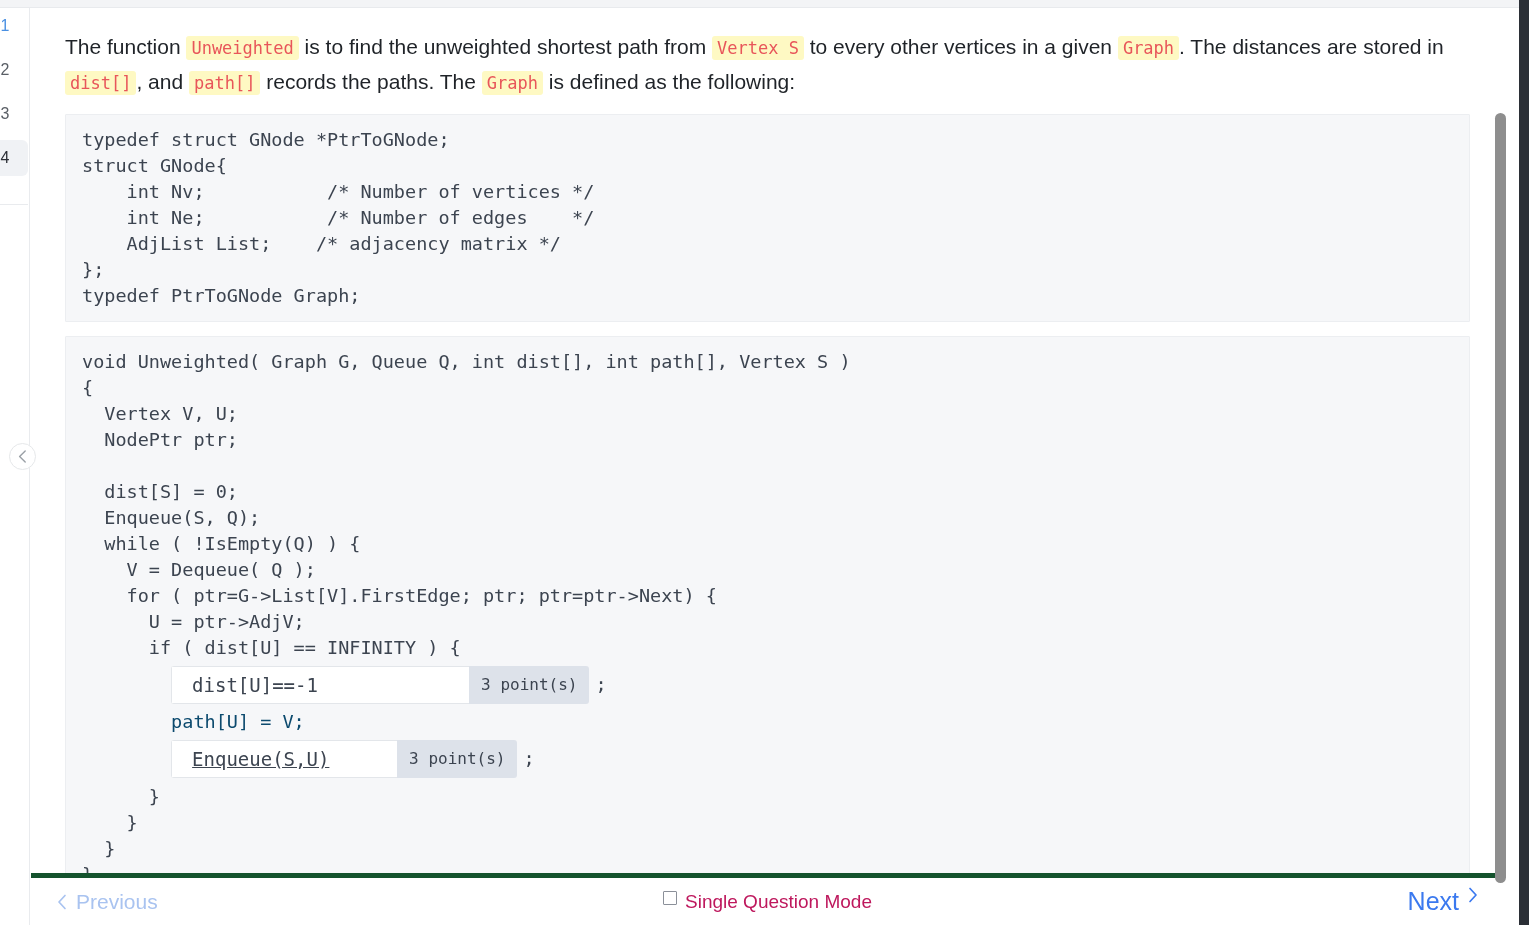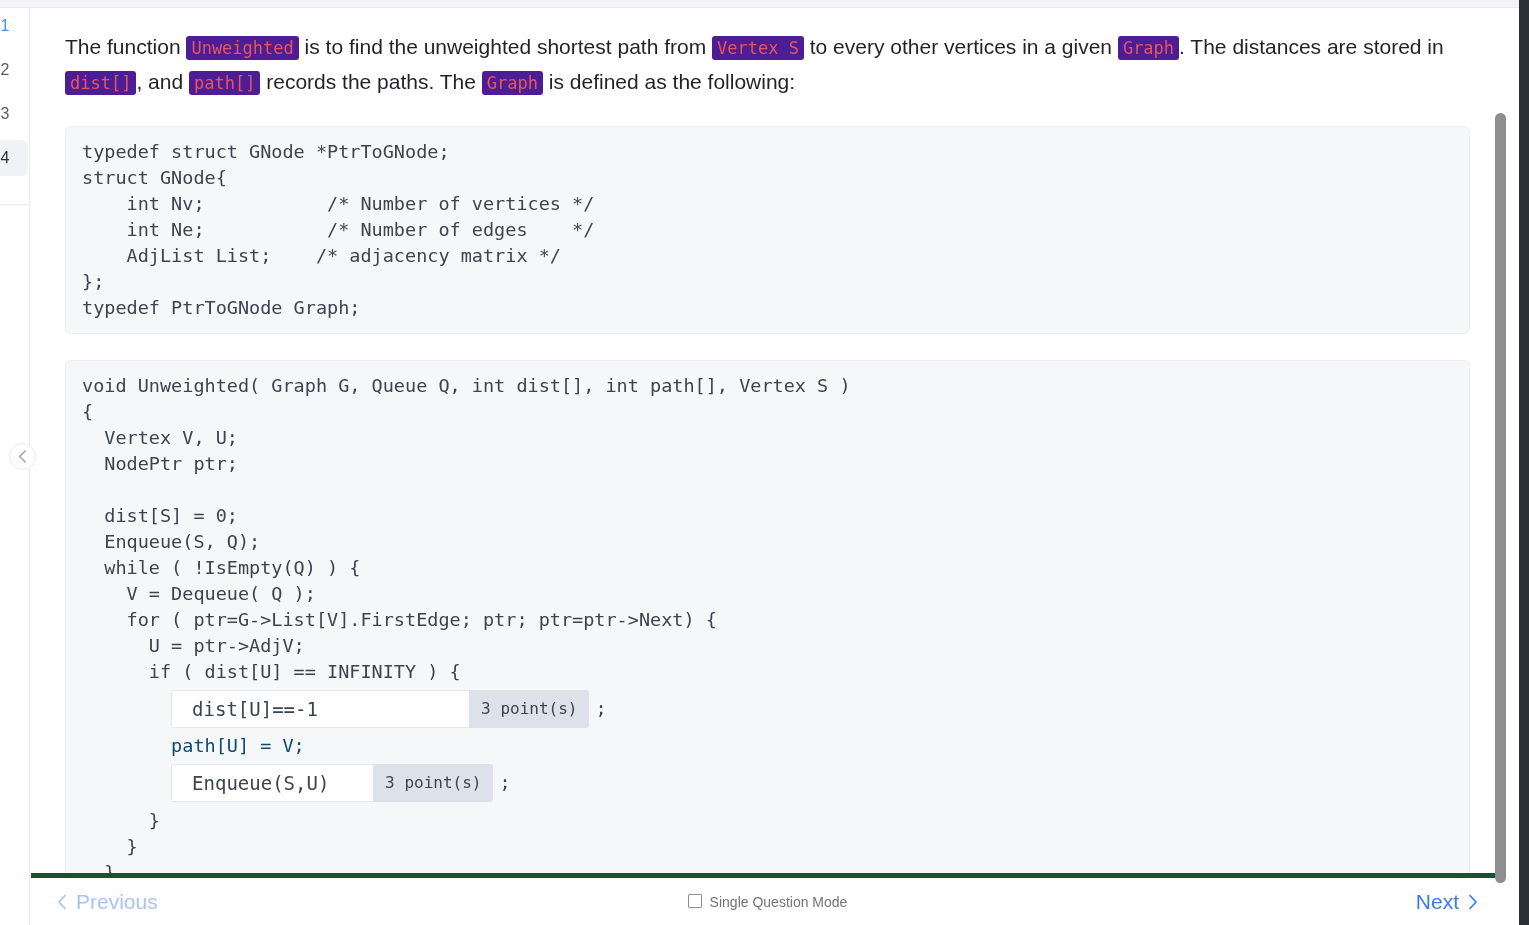--- a/index.html
+++ b/index.html
@@ -106,31 +106,31 @@
     font-size: 21px;
     line-height: 33px;
     color: #1f2328;
     font-weight: 400;
   }
 
   code.inline {
     font-family: "DejaVu Sans Mono", "Liberation Mono", monospace;
     font-size: 17px;
     color: #e8565a;
-    background: #4c1d95;
+    background: #fef9c3;
     border-radius: 3px;
     padding: 2px 5px;
     white-space: nowrap;
   }
 
   .codeblock {
-    margin: 26px 34px 0 34px;
+    margin: 14px 34px 0 34px;
     background: #f6f7f9;
     border: 1px solid #eceef1;
-    border-radius: 6px;
+    border-radius: 1px;
     padding: 12px 0 12px 0;
   }
   .codeblock pre {
     margin: 0;
     padding: 0 16px;
     font-family: "DejaVu Sans Mono", "Liberation Mono", monospace;
     font-size: 18.5px;
     line-height: 26px;
     color: #3c4450;
     white-space: pre;
@@ -206,37 +206,36 @@
     color: #a9c3f0;
     font-size: 21px;
     display: flex;
     align-items: center;
     gap: 9px;
     cursor: pointer;
     white-space: nowrap;
   }
   .nav-next {
     color: #3b79ef;
-    font-size: 21px;
-    display: flex;
-    align-items: center;
+    font-size: 25px;
+    display: flex;
     gap: 9px;
     cursor: pointer;
     margin-left: auto;
     white-space: nowrap;
   }
   .mode-wrap {
     position: absolute;
     left: 0; right: 0;
     display: flex;
     align-items: flex-start;
     justify-content: center;
     gap: 8px;
-    font-size: 14px;
-    color: #737373;
+    font-size: 19px;
+    color: #be185d;
     pointer-events: none;
   }
   .mode-wrap > * { pointer-events: auto; }
   .mode-box {
     width: 14px; height: 14px;
     border: 1px solid #8b9099;
     background: #ffffff;
     border-radius: 1px;
     display: inline-block;
     cursor: pointer;
@@ -327,21 +326,21 @@
             <span class="points-badge">3 point(s)</span>
           </span>
           <span class="semi">;</span>
         </div>
 
         <div class="code-line">        path[U] = V;</div>
 
         <div class="answer-row">
           <span>        </span>
           <span class="blank-wrap">
-            <input class="blank-input" style="width: 202px;" value="Enqueue(S,U)">
+            <input class="blank-input" style="width: 226px; text-decoration: underline;" value="Enqueue(S,U)">
             <span class="points-badge">3 point(s)</span>
           </span>
           <span class="semi">;</span>
         </div>
 
         <pre style="margin-top:6px;">      }
     }
   }
 }</pre>
       </div>

